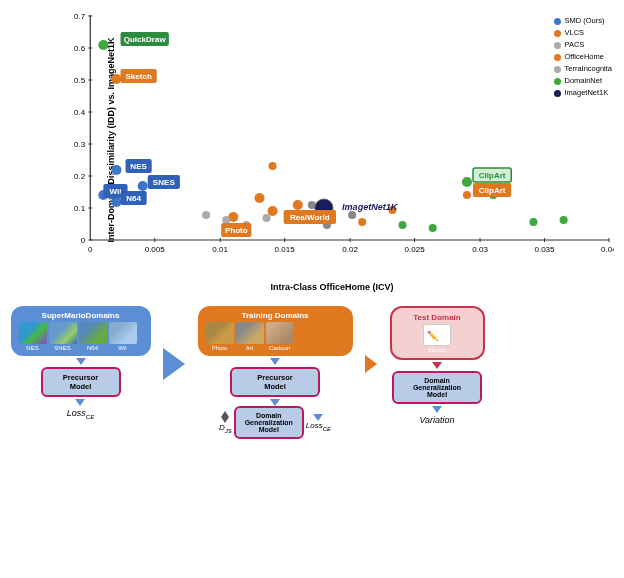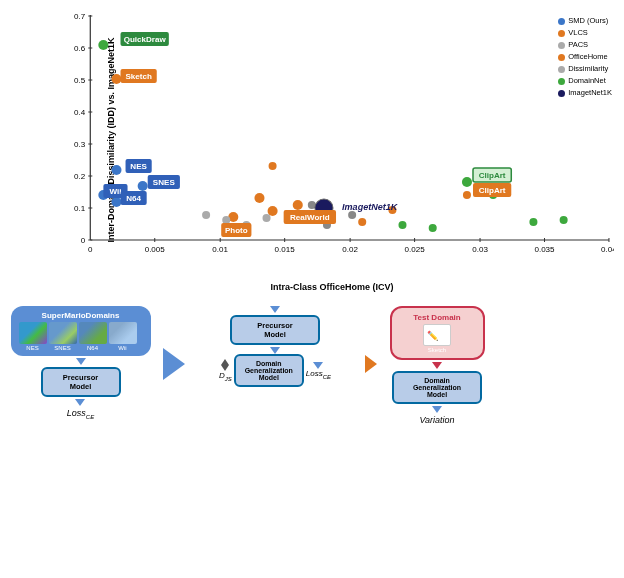--- a/index.html
+++ b/index.html
@@ -158,21 +158,21 @@
 
     .arrow-big-right {
       width: 0; height: 0;
       border-top: 16px solid transparent;
       border-bottom: 16px solid transparent;
       border-left: 22px solid #5b8ed4;
     }
 
     .process-box {
       background: #b8cce8;
-      border: 2px solid #0369a1;
+      border: 2px solid #be185d;
       border-radius: 6px;
       text-align: center;
       font-size: 7.5px;
       font-weight: bold;
       color: #000;
       padding: 4px 6px;
     }
 
     .process-box-wide {
       width: 80px;
@@ -232,21 +232,21 @@
         <div class="legend-item">
           <div class="legend-dot" style="background:#aaaaaa;"></div>
           <span>PACS</span>
         </div>
         <div class="legend-item">
           <div class="legend-dot" style="background:#e07820;"></div>
           <span>OfficeHome</span>
         </div>
         <div class="legend-item">
           <div class="legend-dot" style="background:#aaaaaa;"></div>
-          <span>Dissimilarity</span>
+          <span>TerraIncognita</span>
         </div>
         <div class="legend-item">
           <div class="legend-dot" style="background:#3da83d;"></div>
           <span>DomainNet</span>
         </div>
         <div class="legend-item">
           <div class="legend-dot" style="background:#1a1a5e;"></div>
           <span>ImagetNet1K</span>
         </div>
       </div>
@@ -410,20 +410,37 @@
 
       <span class="italic-label"><i>Loss</i><sub>CE</sub></span>
     </div>
 
     <div style="display:flex;align-items:center;height:80px;margin-top:18px;">
       <div class="arrow-big-right"></div>
     </div>
 
     <div class="flow-col" style="width:160px;">
 
+      <div class="box-orange" style="width:155px;">
+        <div class="box-title">Training Domains</div>
+        <div class="thumb-row">
+          <div style="display:flex;flex-direction:column;align-items:center;gap:1px;">
+            <div class="thumb thumb-photo"></div>
+            <span class="thumb-label">Photo</span>
+          </div>
+          <div style="display:flex;flex-direction:column;align-items:center;gap:1px;">
+            <div class="thumb thumb-art"></div>
+            <span class="thumb-label">Art</span>
+          </div>
+          <div style="display:flex;flex-direction:column;align-items:center;gap:1px;">
+            <div class="thumb thumb-cartoon"></div>
+            <span class="thumb-label">Cartoon</span>
+          </div>
+        </div>
+      </div>
 
       <div class="arrow-down-small"></div>
 
       <div class="process-box" style="width:90px;">Precursor<br>Model</div>
 
       <div style="display:flex;flex-direction:row;align-items:flex-start;gap:3px;">
         <div style="display:flex;flex-direction:column;align-items:center;">
           <div class="arrow-down-small"></div>
 
           <div style="display:flex;flex-direction:row;align-items:center;gap:2px;">

